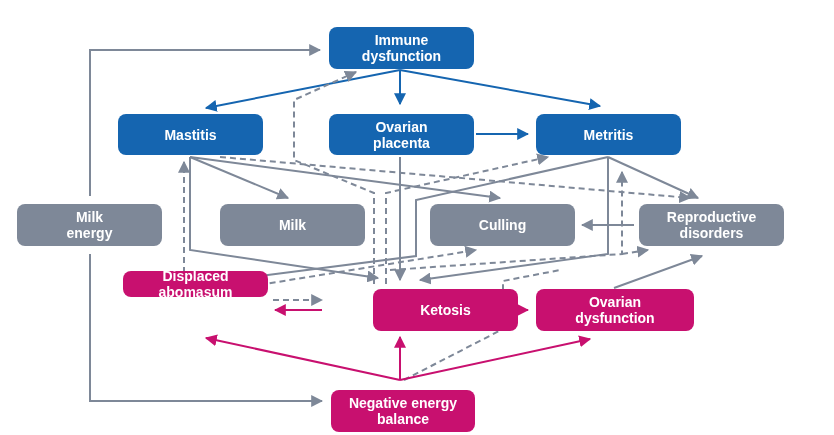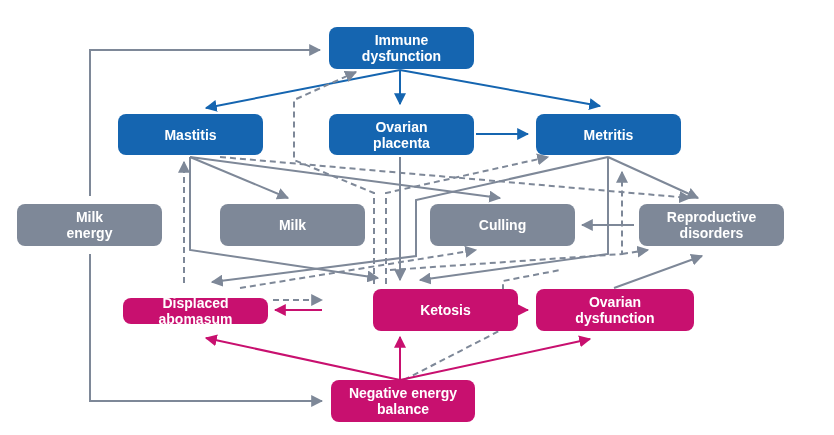--- a/index.html
+++ b/index.html
@@ -105,34 +105,34 @@
   <div class="node grey" style="left:430px;top:204px;width:145px;height:42px;">
     <span>Culling</span>
   </div>
   <div class="node grey" style="left:639px;top:204px;width:145px;height:42px;">
     <div>
         <span>Reproductive</span>
         <span>disorders</span>
       </div>
   </div>
 
-  <div class="node pink" style="left:123px;top:298px;width:145px;height:26px;">
+  <div class="node pink" style="left:123px;top:271px;width:145px;height:26px;">
     <div>
         <span>Displaced</span>
         <span>abomasum</span>
       </div>
   </div>
   <div class="node pink" style="left:329px;top:289px;width:145px;height:42px;margin-left:44px;">
     <span>Ketosis</span>
   </div>
   <div class="node pink" style="left:536px;top:289px;width:158px;height:42px;">
     <div>
         <span>Ovarian</span>
         <span>dysfunction</span>
       </div>
   </div>
-  <div class="node pink" style="left:331px;top:380px;width:144px;height:42px;">
+  <div class="node pink" style="left:331px;top:390px;width:144px;height:42px;">
     <div>
         <span>Negative energy</span>
         <span>balance</span>
       </div>
   </div>
 </div>
 
 </body></html>

